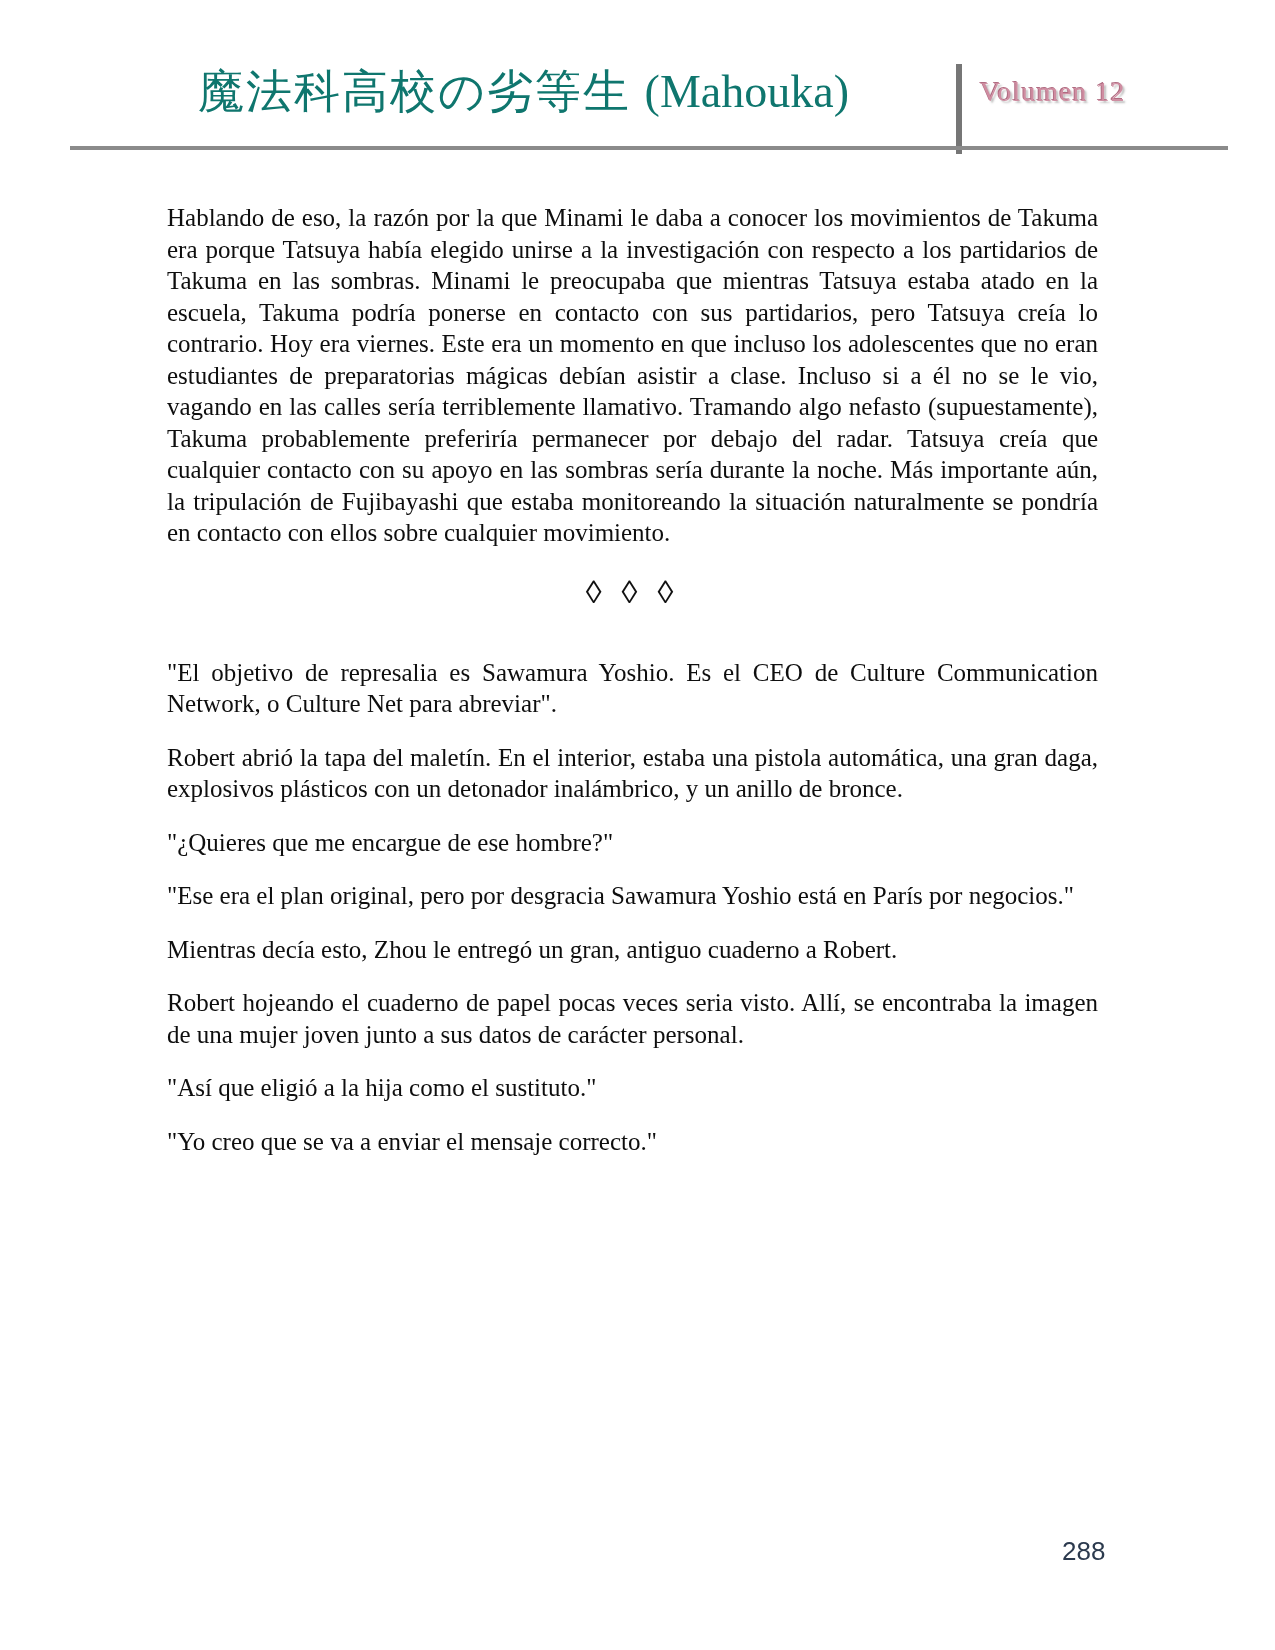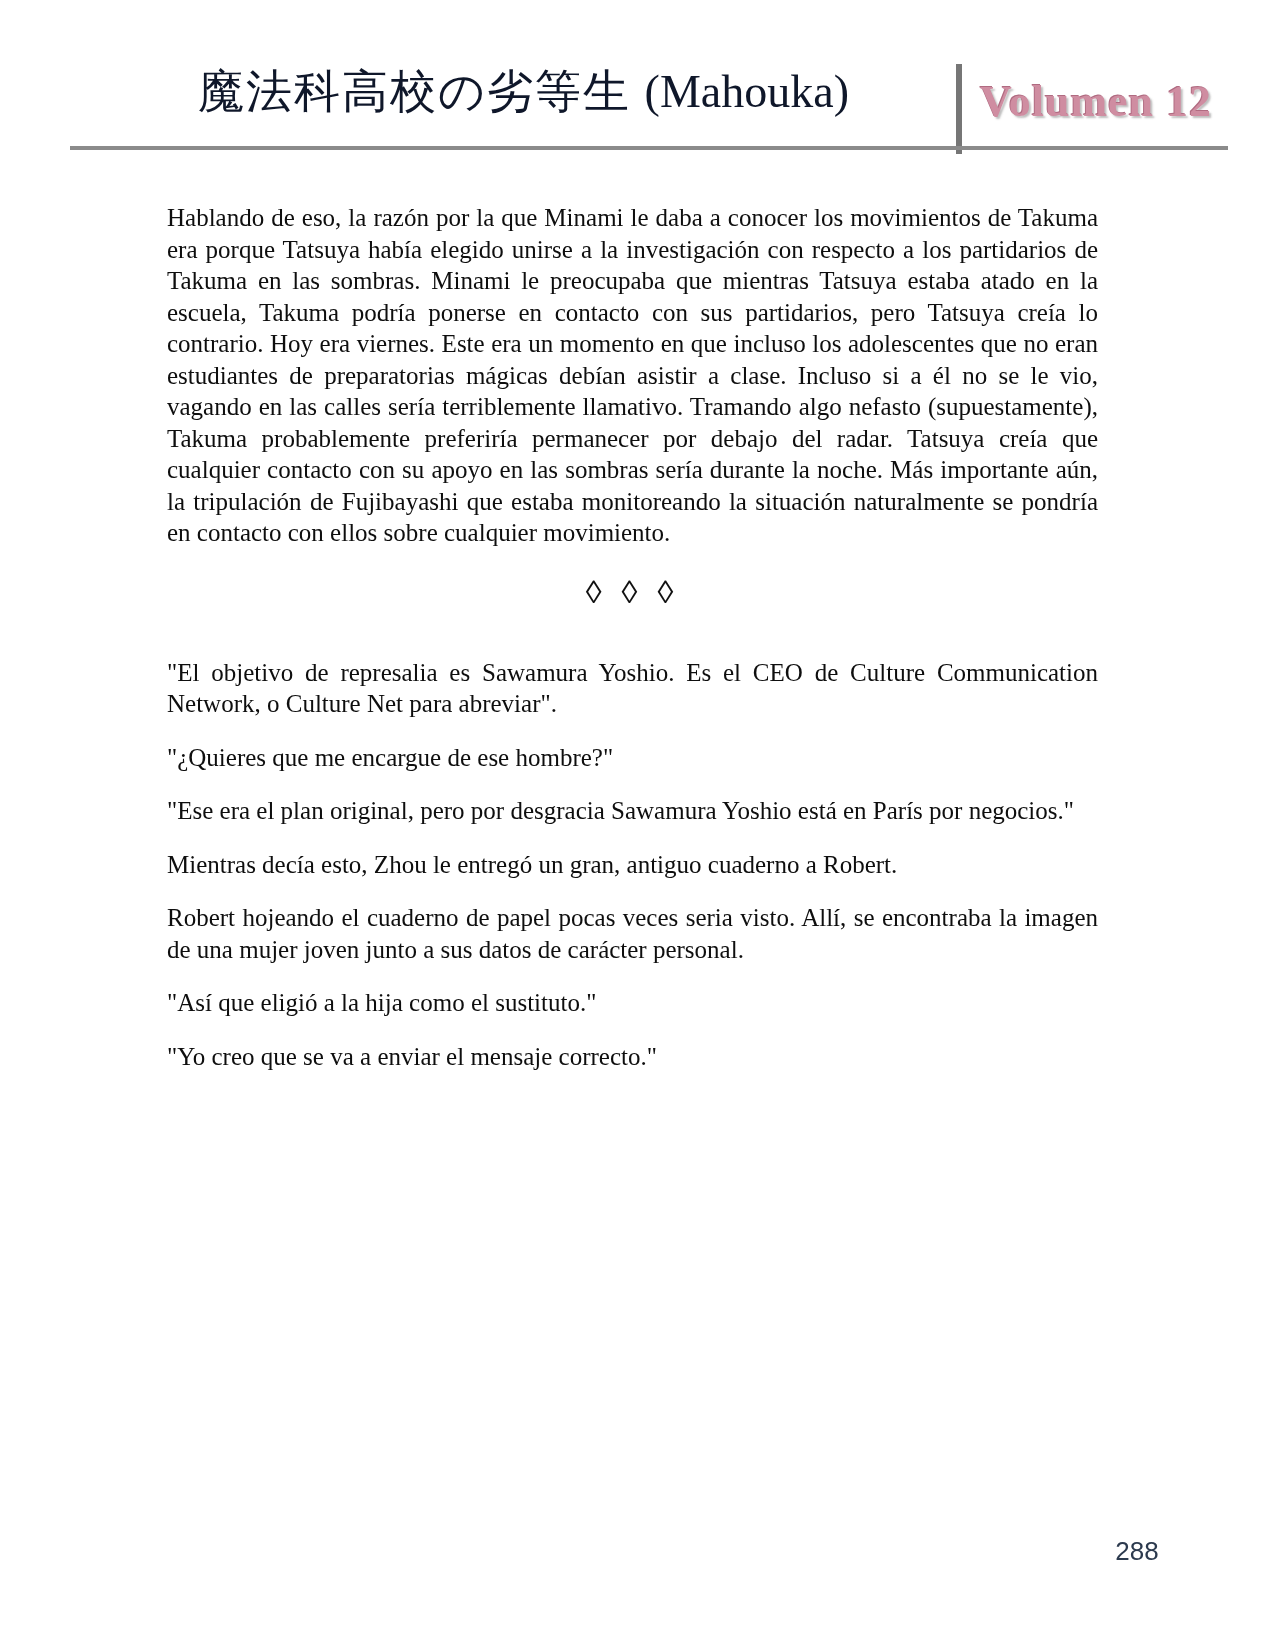--- a/index.html
+++ b/index.html
@@ -16,38 +16,38 @@
   
   .doc-title {
     position: absolute;
     left: 198px;
     top: 64px;
     margin: 0;
     font-size: 46px;
     font-weight: normal;
     line-height: 1.2;
     white-space: nowrap;
-    color: #0f172a;
+    color: #0f766e;
     letter-spacing: 2px;
   }
   .title-latin { letter-spacing: 0; }
   .header-vbar {
     position: absolute;
     left: 956px;
     top: 64px;
     width: 6px;
     height: 90px;
     background: #767676;
   }
   .volume-label {
     position: absolute;
     left: 980px;
     top: 76px;
-    font-size: 44px;
-    font-weight: bold;
+    font-size: 28px;
+    font-weight: normal;
     letter-spacing: 1px;
     color: #cf8da1;
     text-shadow: -1px -1px 0 #b06b81, 2px 2px 2px rgba(110,110,110,0.45);
     white-space: nowrap;
   }
   .header-rule {
     position: absolute;
     left: 70px;
     top: 146px;
     width: 1158px;
@@ -75,21 +75,21 @@
     letter-spacing: 6px;
     color: #111111;
   }
 
   
   .page-number {
     position: absolute;
     left: 1062px;
     top: 1536px;
     width: 150px;
-    text-align: center;
+    text-align: left;
     font-family: "Liberation Sans", sans-serif;
     font-size: 26px;
     color: #2c3a4e;
   }
 </style>
 </head>
 <body>
 
 <div class="page">
 
@@ -100,20 +100,21 @@
     </h1>
     <div class="header-vbar"></div>
     <div class="volume-label">Volumen 12</div>
     <div class="header-rule"></div>
   </header>
 
   <main class="content">
     <p class="para">Hablando de eso, la razón por la que Minami le daba a conocer los movimientos de Takuma era porque Tatsuya había elegido unirse a la investigación con respecto a los partidarios de Takuma en las sombras. Minami le preocupaba que mientras Tatsuya estaba atado en la escuela, Takuma podría ponerse en contacto con sus partidarios, pero Tatsuya creía lo contrario. Hoy era viernes. Este era un momento en que incluso los adolescentes que no eran estudiantes de preparatorias mágicas debían asistir a clase. Incluso si a él no se le vio, vagando en las calles sería terriblemente llamativo. Tramando algo nefasto (supuestamente), Takuma probablemente preferiría permanecer por debajo del radar. Tatsuya creía que cualquier contacto con su apoyo en las sombras sería durante la noche. Más importante aún, la tripulación de Fujibayashi que estaba monitoreando la situación naturalmente se pondría en contacto con ellos sobre cualquier movimiento.</p>
     <p class="scene-divider">◊ ◊ ◊</p>
     <p class="para">"El objetivo de represalia es Sawamura Yoshio. Es el CEO de Culture Communication Network, o Culture Net para abreviar".</p>
+    <p class="para">Robert abrió la tapa del maletín. En el interior, estaba una pistola automática, una gran daga, explosivos plásticos con un detonador inalámbrico, y un anillo de bronce.</p>
     <p class="para">"¿Quieres que me encargue de ese hombre?"</p>
     <p class="para">"Ese era el plan original, pero por desgracia Sawamura Yoshio está en París por negocios."</p>
     <p class="para">Mientras decía esto, Zhou le entregó un gran, antiguo cuaderno a Robert.</p>
     <p class="para">Robert hojeando el cuaderno de papel pocas veces seria visto. Allí, se encontraba la imagen de una mujer joven junto a sus datos de carácter personal.</p>
     <p class="para">"Así que eligió a la hija como el sustituto."</p>
     <p class="para">"Yo creo que se va a enviar el mensaje correcto."</p>
   </main>
 
   <footer>
     <div class="page-number">288</div>

